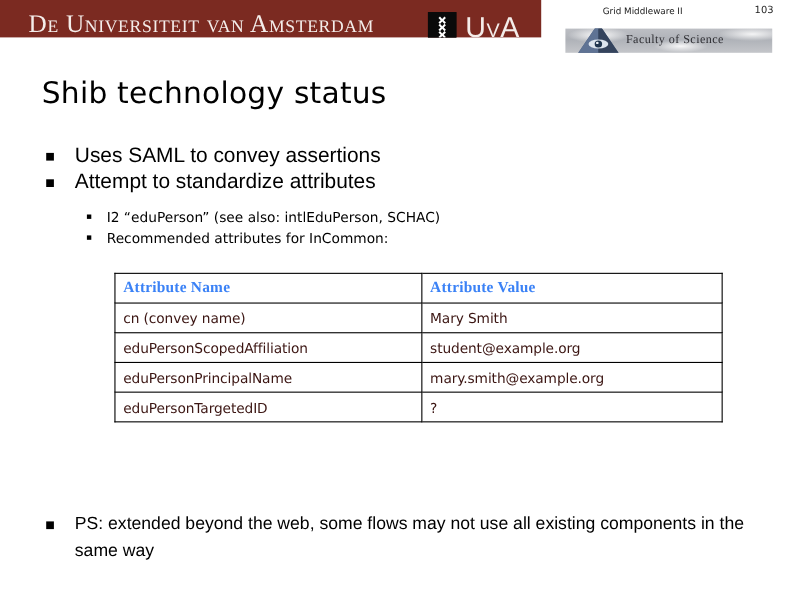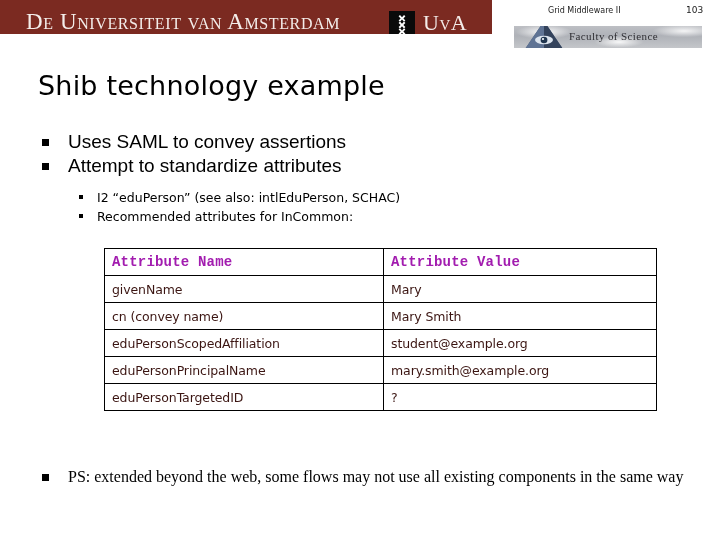--- a/index.html
+++ b/index.html
@@ -44,22 +44,22 @@
     width: 26px;
     height: 27px;
     background: #0A0A0A;
   }
   #uva-arms-box svg { display: block; }
   #uva-abbrev {
     position: absolute;
     left: 423px;
     top: 10px;
     color: #F4EDEA;
-    font-family: Liberation Serif, serif;
-    font-size: 22px;
+    font-family: Liberation Sans, sans-serif;
+    font-size: 26px;
     font-variant: small-caps;
     letter-spacing: 0.5px;
   }
 
   
   #header-right {
     position: absolute;
     left: 492px;
     top: 0;
     width: 228px;
@@ -201,43 +201,43 @@
   #attr-table col.c1 { width: 279px; }
   #attr-table col.c2 { width: 273px; }
   #attr-table th, #attr-table td {
     border: 1.6px solid #000000;
     padding: 4px 0 4px 7px;
     text-align: left;
     vertical-align: middle;
     height: 18px;
   }
   #attr-table th {
-    font-family: Liberation Mono, monospace;
+    font-family: Liberation Serif, serif;
     font-weight: bold;
     font-size: 14px;
-    color: #a21caf;
+    color: #3b82f6;
     letter-spacing: 0.2px;
   }
   #attr-table td {
     font-family: "DejaVu Sans", sans-serif;
     font-size: 12.5px;
     color: #3B1512;
     letter-spacing: -0.1px;
   }
 
   
   #footer-bullet {
     position: absolute;
     left: 40px;
     top: 465px;
     width: 640px;
     padding-left: 28px;
     font-size: 16px;
     color: #000000;
-    font-family: Liberation Serif, serif;
+    font-family: Liberation Sans, sans-serif;
     line-height: 24px;
   }
   #footer-bullet > .sq {
     position: absolute;
     left: 2px;
     top: 9px;
     width: 7px;
     height: 7px;
     background: #000000;
   }
@@ -281,21 +281,21 @@
         <g fill="#FFFFFF">
           <path d="M7.4 2.3 l1.6 1.7 1.6-1.7 1 0.9 -1.5 1.6 1.5 1.6 -1 0.9 -1.6-1.7 -1.6 1.7 -1-0.9 1.5-1.6 -1.5-1.6z"></path>
           <path d="M7.4 7.0 l1.6 1.7 1.6-1.7 1 0.9 -1.5 1.6 1.5 1.6 -1 0.9 -1.6-1.7 -1.6 1.7 -1-0.9 1.5-1.6 -1.5-1.6z"></path>
           <path d="M7.4 11.7 l1.6 1.7 1.6-1.7 1 0.9 -1.5 1.6 1.5 1.6 -1 0.9 -1.6-1.7 -1.6 1.7 -1-0.9 1.5-1.6 -1.5-1.6z"></path>
         </g>
       </svg>
     </div>
   </div>
 </div>
 
-<div id="slide-title">Shib technology example</div>
+<div id="slide-title">Shib technology status</div>
 
 <ul class="lvl1">
   <li>
     <span class="sq"></span>
     <span>Uses SAML to convey assertions</span>
   </li>
   <li>
     <span class="sq"></span>
     <span>Attempt to standardize attributes</span>
   </li>
@@ -318,24 +318,20 @@
       <col class="c2">
     </colgroup>
   <thead>
     <tr>
       <th>Attribute Name</th>
       <th>Attribute Value</th>
     </tr>
   </thead>
   <tbody>
     <tr>
-      <td>givenName</td>
-      <td>Mary</td>
-    </tr>
-    <tr>
       <td>cn (convey name)</td>
       <td>Mary Smith</td>
     </tr>
     <tr>
       <td>eduPersonScopedAffiliation</td>
       <td>student@example.org</td>
     </tr>
     <tr>
       <td>eduPersonPrincipalName</td>
       <td>mary.smith@example.org</td>

